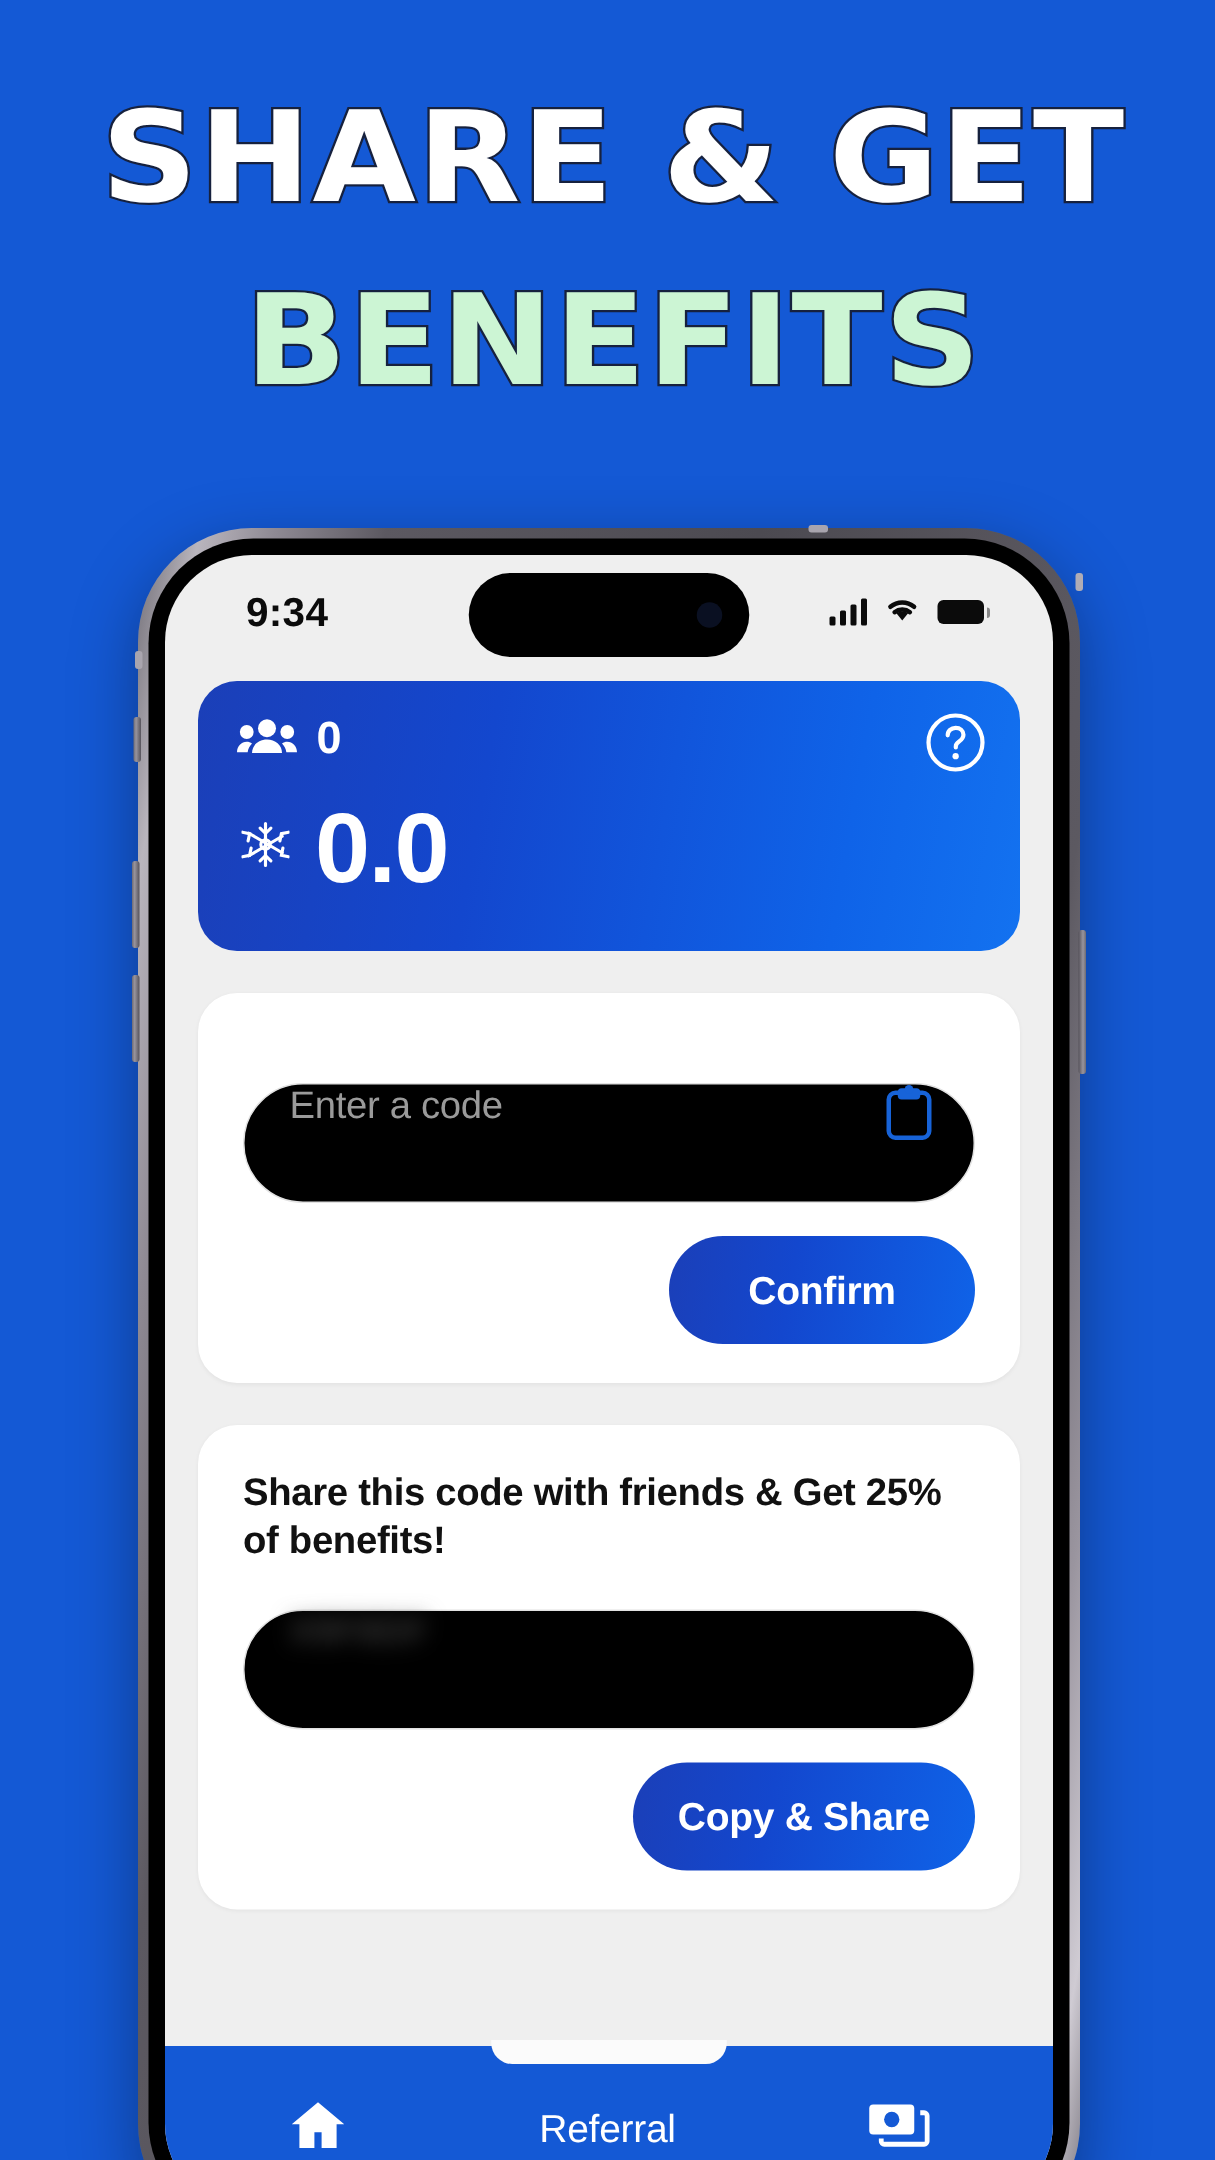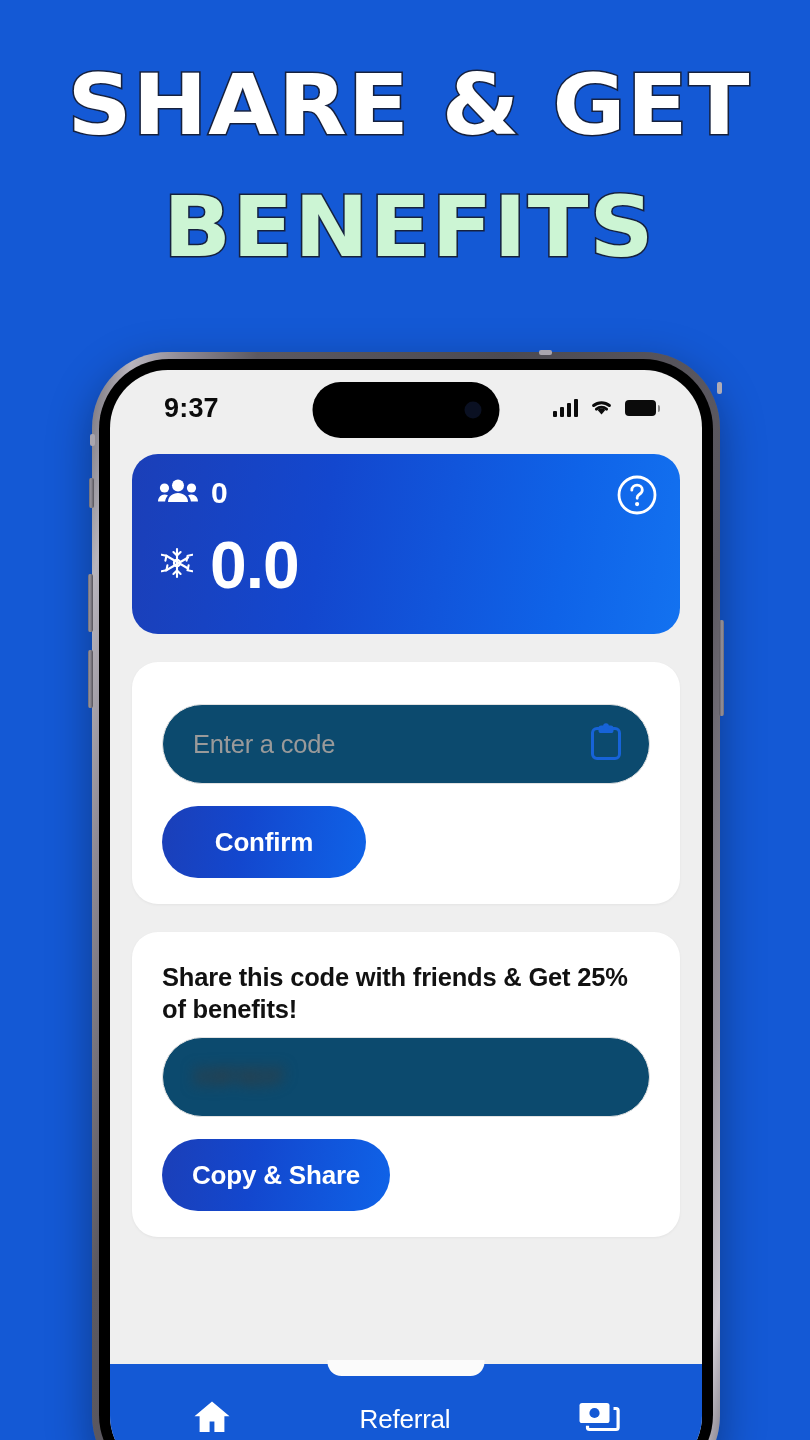--- a/index.html
+++ b/index.html
@@ -226,48 +226,47 @@
   }
   .card-title {
     font-size: 25.5px;
     font-weight: 700;
     color: #111111;
     line-height: 1.24;
     letter-spacing: -0.2px;
   }
 
   .field {
-    margin-top: 12px;
+    margin-top: 30px;
     height: 80px;
     border-radius: 40px;
-    background: #0c4a6e;
+    background: #000000;
     border: 1px solid #E2E2E2;
     display: flex;
-    align-items: center;
     padding: 0 26px 0 30px;
   }
   .field-placeholder {
     font-size: 25.5px;
     color: #9A9A9A;
     letter-spacing: -0.2px;
   }
   .field-icon { margin-left: auto; }
 
   .code-value {
     font-size: 24px;
     color: #3a3a3a;
     font-weight: 600;
     letter-spacing: 0.5px;
     filter: blur(7px);
     user-select: none;
   }
 
   .cta-row {
     display: flex;
-    justify-content: flex-start;
+    justify-content: flex-end;
     margin-top: 22px;
   }
   .cta-btn {
     height: 72px;
     min-width: 204px;
     padding: 0 30px;
     border: none;
     border-radius: 36px;
     background: linear-gradient(100deg, #1B3FB8 0%, #1347CE 40%, #0F63E8 100%);
     color: #FFFFFF;
@@ -329,21 +328,21 @@
     <div class="top-seam"></div>
     <div class="left-seam"></div>
     <div class="right-seam"></div>
   </div>
 
   <div class="phone-bezel"></div>
 
   <div class="phone-screen">
 
     <div class="status-bar">
-      <span class="status-time">9:37</span>
+      <span class="status-time">9:34</span>
 
       <div class="dynamic-island">
         <span class="island-cam"></span>
       </div>
 
       <div class="status-right">
         <span class="sig">
           <i></i>
             <i></i>
             <i></i>

